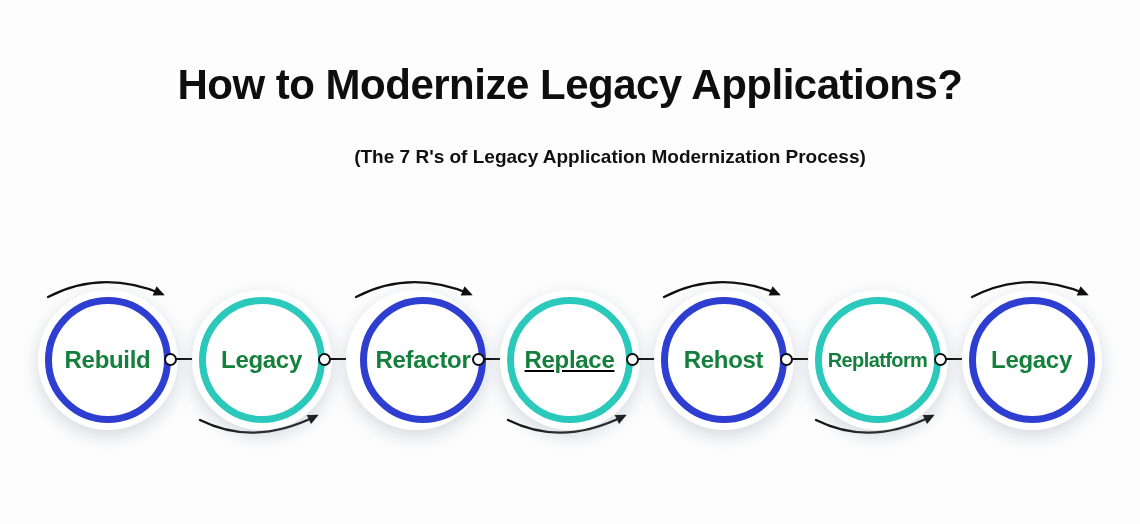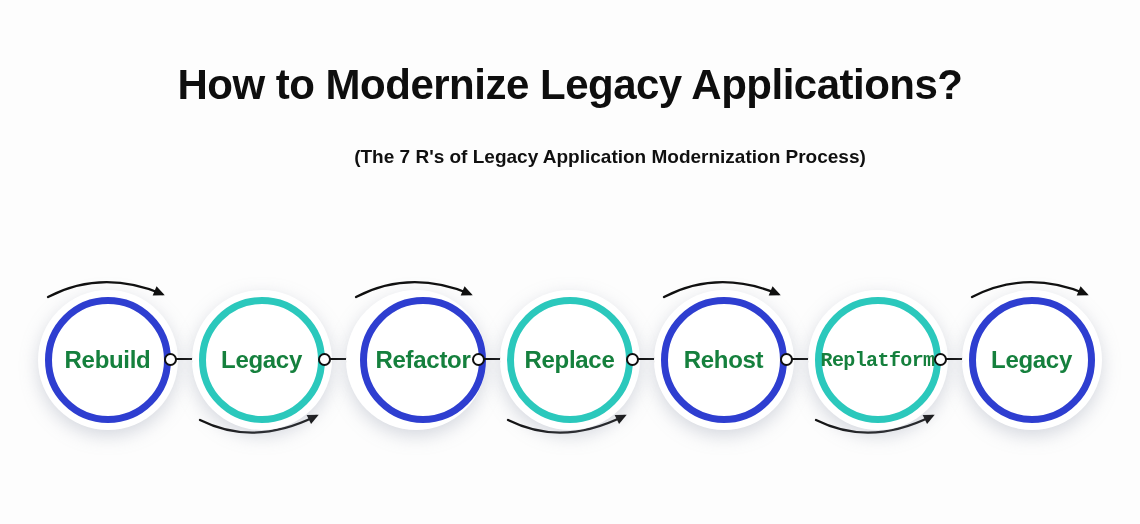--- a/index.html
+++ b/index.html
@@ -17,21 +17,21 @@
     position:absolute;width:140px;height:140px;border-radius:50%;background:#ffffff;
     box-shadow:0 6px 18px rgba(140,148,168,0.35);
   }
   .ring{
     position:absolute;width:112px;height:112px;border-radius:50%;background:#ffffff;
     border:7px solid #2e3ed0;display:flex;align-items:center;justify-content:center;
   }
   .step-label{
     font-size:24px;font-weight:bold;color:#15803d;white-space:nowrap;letter-spacing:-0.3px;
   }
-  .step-label.small{font-size:20px;letter-spacing:-0.6px;font-family:Liberation Mono, monospace;}
+  .step-label.small{font-size:20px;letter-spacing:-0.6px;}
   .conn-line{position:absolute;height:2px;background:#101010;}
   .conn-dot{
     position:absolute;width:9px;height:9px;border-radius:50%;
     background:#ffffff;border:2px solid #101010;box-sizing:content-box;
   }
   .arrow-svg{position:absolute;width:140px;height:52px;overflow:visible;}
 </style>
 </head>
 <body>
 
@@ -86,21 +86,21 @@
       <div class="conn-dot" style="left: 500px; top: 352.5px;"></div>
       <svg class="arrow-svg" viewBox="0 0 140 52" style="left: 499.5px; top: 400px;">
         <defs>
           <marker id="ah3" markerUnits="userSpaceOnUse" markerWidth="13" markerHeight="13" refX="9" refY="6" orient="auto">
             <path d="M1,1 L12,6 L1,11 z" fill="#101010"></path>
           </marker>
         </defs>
         <path d="M 8 20 Q 62 47 124 16" fill="none" stroke="#101010" stroke-width="2.3" stroke-linecap="round" marker-end="url(#ah3)"></path>
       </svg>
       <div class="halo" style="left: 499.5px; top: 290px;"></div>
-      <div class="ring" style="left: 506.5px; top: 297px; border-color: rgb(43, 200, 188);">
+      <div class="ring" style="left: 506.5px; top: 297px; border-color: rgb(43, 200, 188); text-decoration: underline;">
         <span class="step-label">Replace</span>
       </div>
       <div class="conn-line" style="left: 632.5px; top: 358px; width: 28px;"></div>
       <div class="conn-dot" style="left: 626px; top: 352.5px;"></div>
       <div class="conn-dot" style="left: 654px; top: 352.5px;"></div>
       <svg class="arrow-svg" viewBox="0 0 140 52" style="left: 653.5px; top: 264px;">
         <defs>
           <marker id="ah4" markerUnits="userSpaceOnUse" markerWidth="13" markerHeight="13" refX="9" refY="6" orient="auto">
             <path d="M1,1 L12,6 L1,11 z" fill="#101010"></path>
           </marker>

